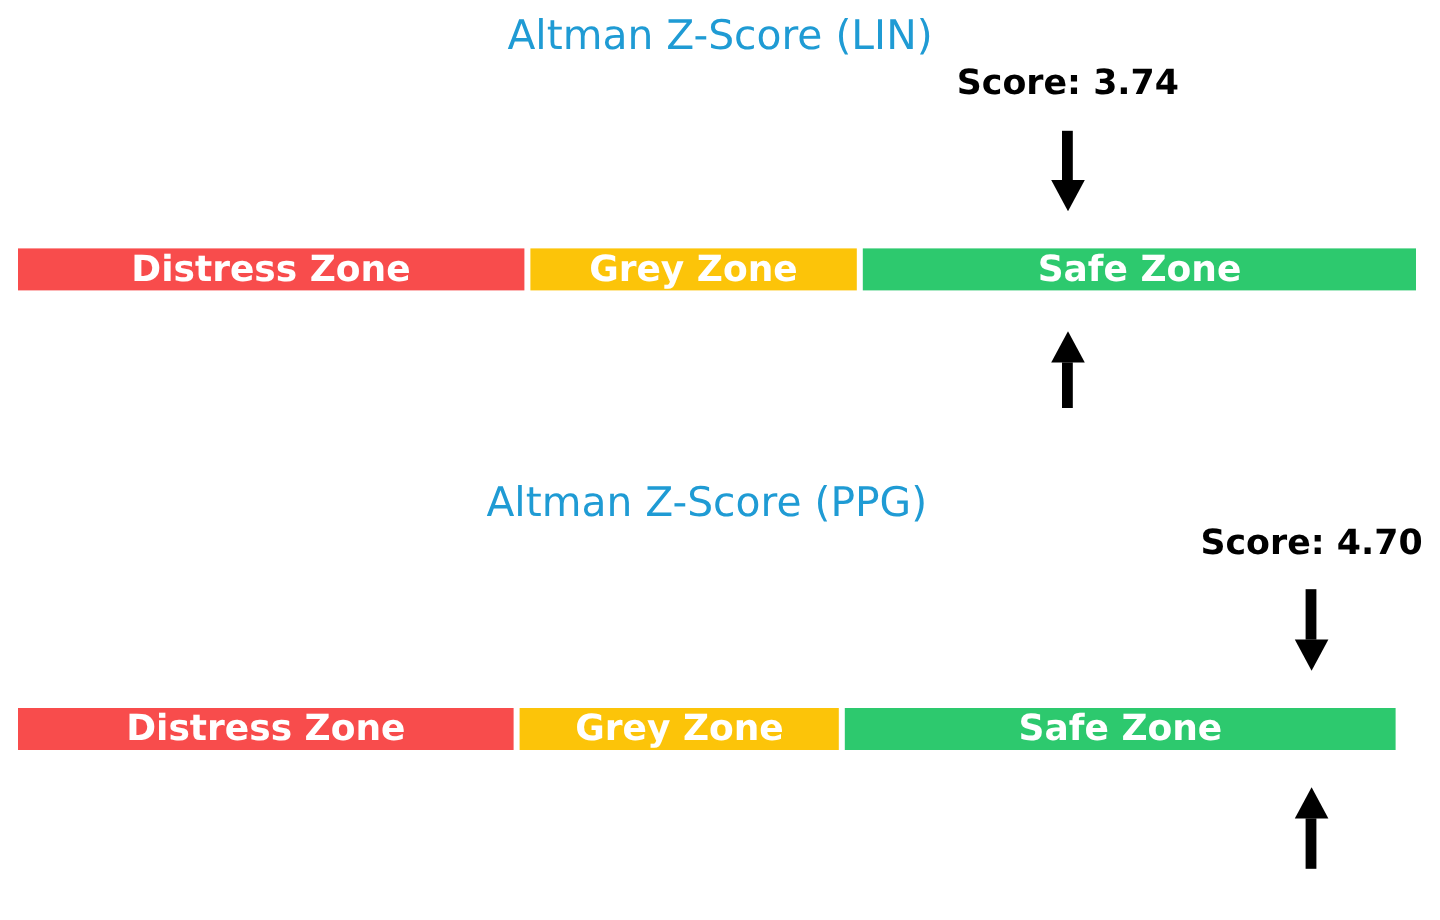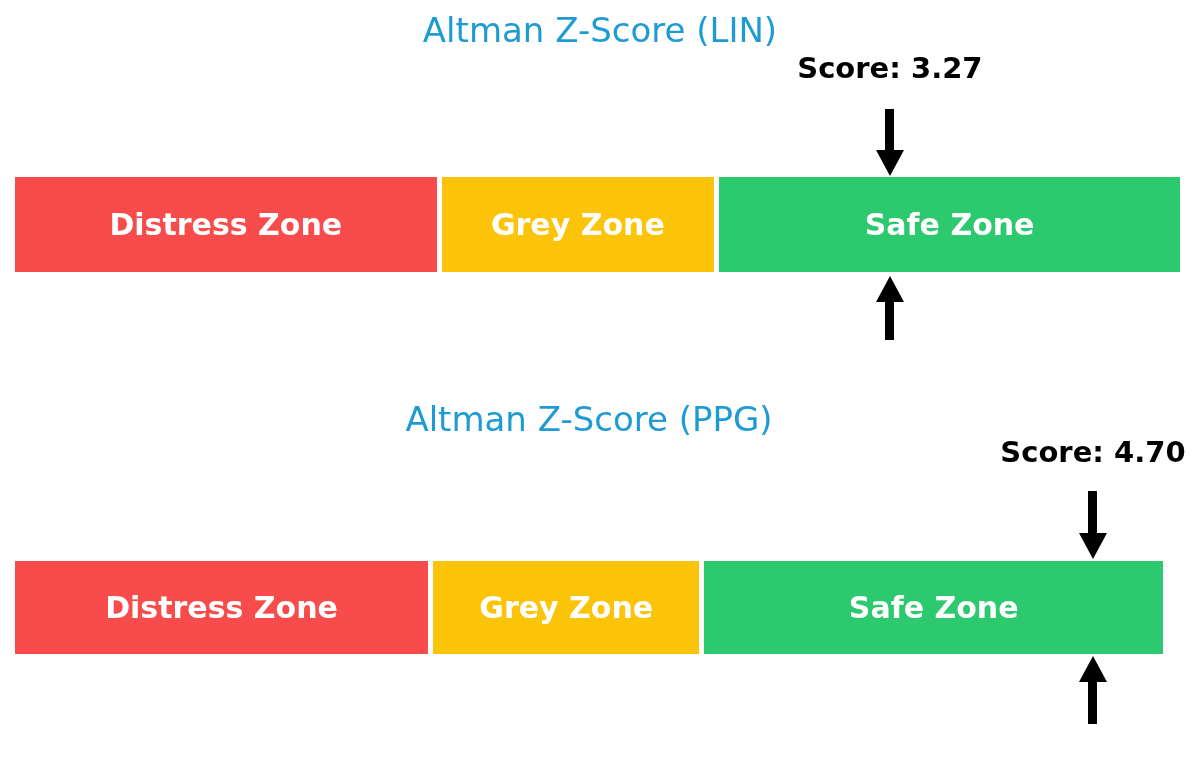--- a/index.html
+++ b/index.html
@@ -33,21 +33,21 @@
     transform: translateX(-50%);
     font-size: 29px; font-weight: 700; line-height: 33px;
     color: var(--score-color, #000000);
     white-space: nowrap;
   }
   .chart0 .score { top: 52px; }
   .chart1 .score { top: 46px; }
 
   .bar {
     position: absolute; left: 0; width: 100%;
-    display: flex; gap: 5px;
+    display: flex; gap: 5px; align-items: center;
   }
   .chart0 .bar { top: 177px; height: 95px; }
   .chart1 .bar { top: 171px; height: 93px; }
 
   .zone {
     flex-basis: 0;
     display: flex; align-items: center; justify-content: center;
   }
   .zone-label {
     color: var(--zone-label-color, #ffffff);
@@ -72,21 +72,21 @@
   .chart1 .arrow.up   { top: 266px; } .chart1 .arrow.up   .shaft { height: 42px; }
 </style>
 </head>
 <body>
 
 <div class="page">
 
   <section class="chart chart0" style="top:0; height:390px;">
     <h2 class="title">Altman Z-Score (LIN)</h2>
     <div class="frame">
-      <div class="score" style="left: 75.1%;">Score: 3.27</div>
+      <div class="score" style="left: 75.1%;">Score: 3.74</div>
       <div class="arrow down" style="left: 75.1%;">
         <div class="shaft"></div>
         <div class="head"></div>
       </div>
       <div class="bar">
         <div class="zone" style="flex-grow: 0.365; background: rgb(248, 76, 76);">
           <span class="zone-label">Distress Zone</span>
         </div>
         <div class="zone" style="flex-grow: 0.236; background: rgb(252, 196, 9);">
           <span class="zone-label">Grey Zone</span>

